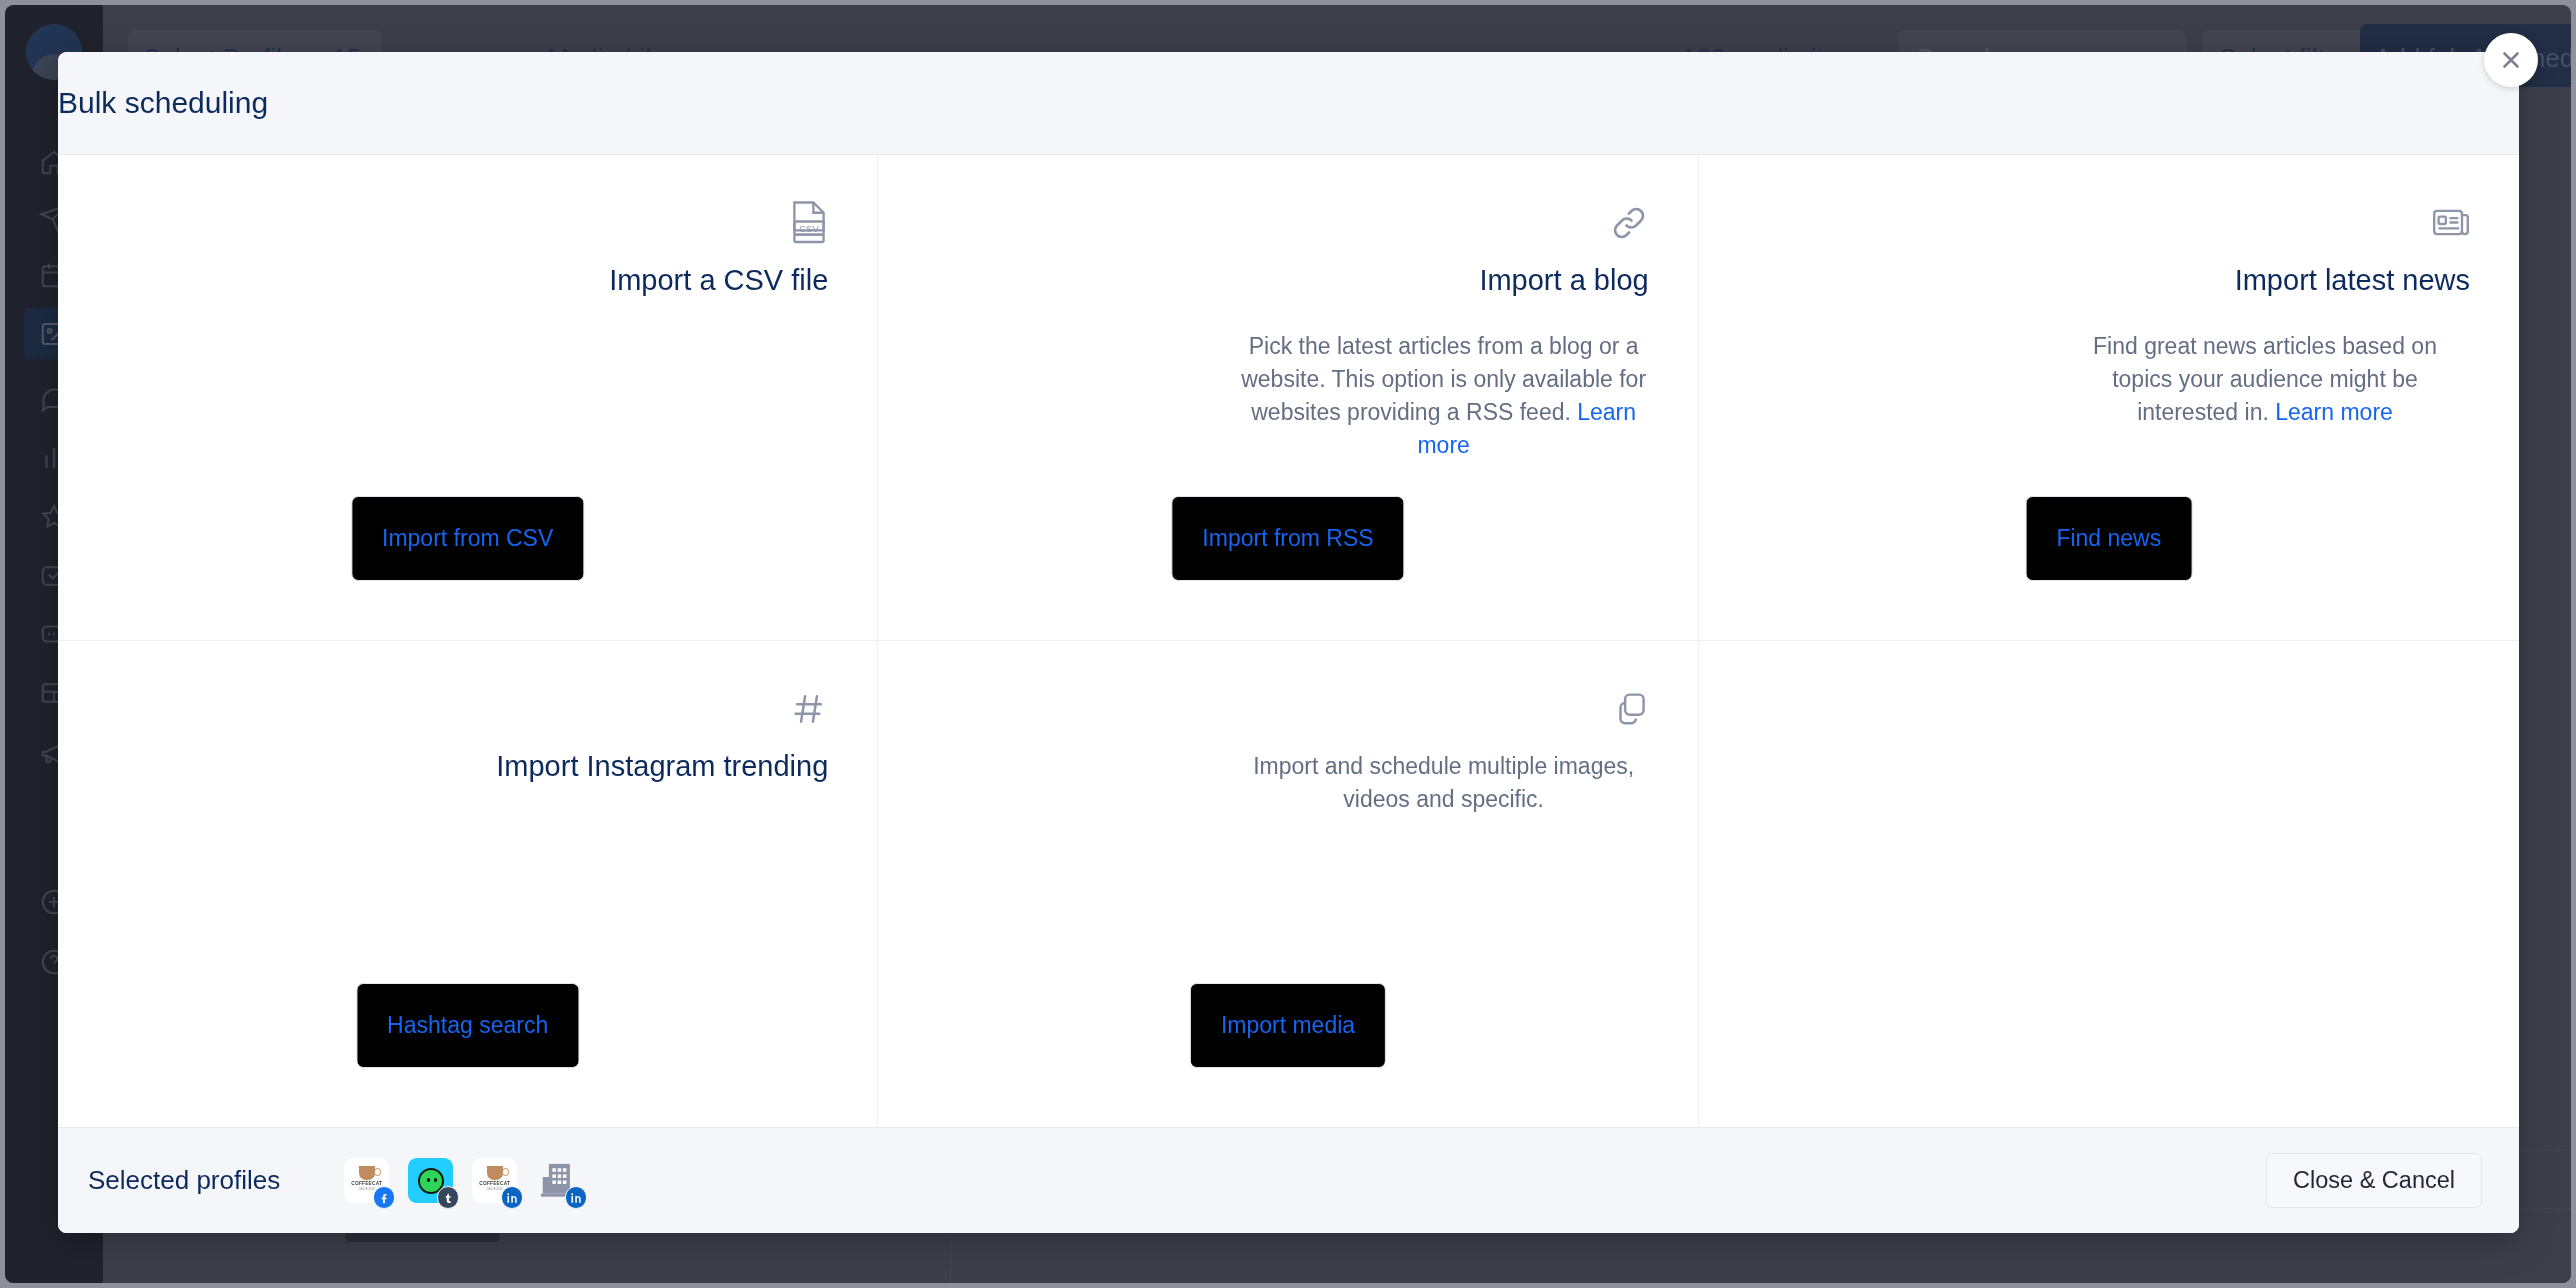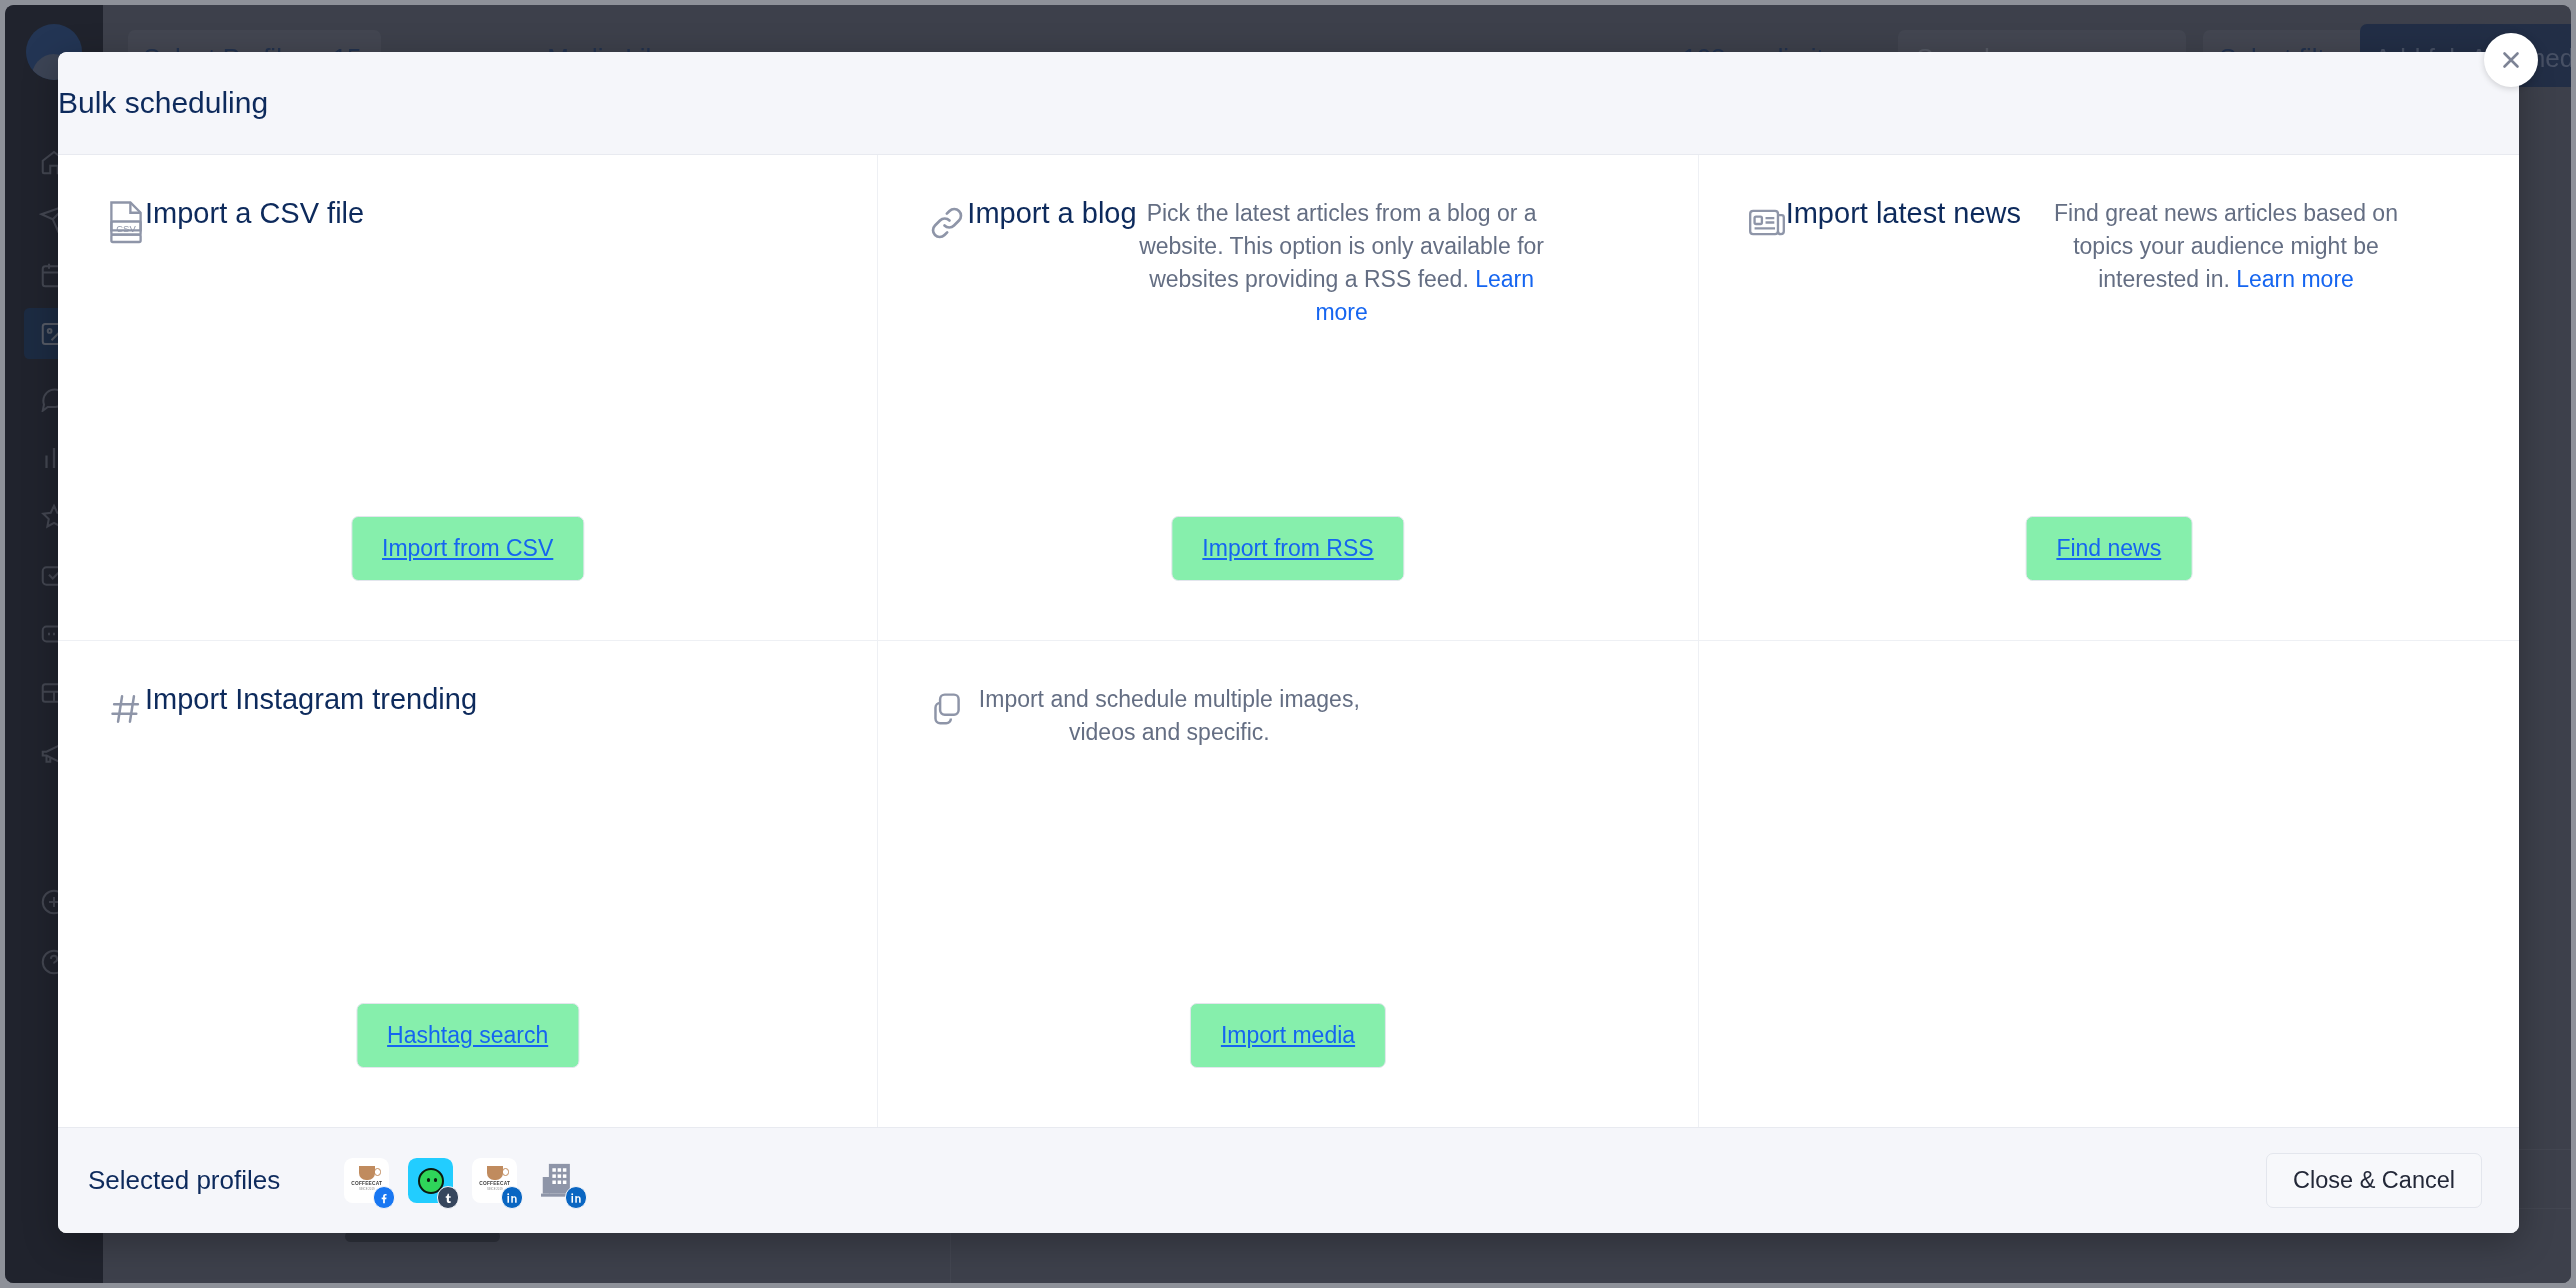--- a/index.html
+++ b/index.html
@@ -87,21 +87,21 @@
 
   #grid {
     flex: 1 1 auto;
     display: grid;
     grid-template-columns: repeat(3, 1fr);
     grid-template-rows: 1fr 1fr;
     background: #ffffff;
   }
   .card {
     position: relative;
-    display: flex; align-items: flex-start;
+    display: flex; flex-direction: column; align-items: flex-end;
     padding: 42px 49px 0;
     border-right: 0.9px solid #eef0f4;
     border-bottom: 0.9px solid #eef0f4;
     background:#fff;
   }
   .card:nth-child(3n) { border-right: none; }
   .card:nth-child(n+4) { border-bottom: none; }
   .card.selected {
     border: 2.6px solid #0d6efd;
     z-index: 3;
@@ -115,23 +115,23 @@
     font-size: 29px; color: #0d2a5c; font-weight: 500;
     text-align: center; margin-bottom: 33px; white-space: nowrap;
   }
   .card-desc {
     font-size: 23px; line-height: 33px; color: #646e83;
     text-align: center; max-width: 410px;
   }
   .card-desc a { color: #1565f0; text-decoration: none; }
   .card-btn {
     position: absolute; bottom: 59px; left: 50%; transform: translateX(-50%);
-    background:#86efac; border: 0.9px solid #e3e6ed; border-radius: 7px;
+    background:#000000; border: 0.9px solid #e3e6ed; border-radius: 7px;
     color:#1565f0; font-size: 23px; font-family:"Liberation Sans", sans-serif;
-    padding: 18px 30px; cursor: pointer; white-space: nowrap; text-decoration: underline;
+    padding: 28px 30px; cursor: pointer; white-space: nowrap;
   }
 
   #modal-footer {
     flex: 0 0 106px; height: 106px;
     background: #f5f6fa; border-top: 0.9px solid #e8eaf0;
     border-radius: 0 0 8.7px 8.7px;
     display: flex; align-items: center;
     padding: 0 37px 0 30px;
   }
   #footer-label { font-size: 26px; color: #0d2a5c; font-weight: 500; }

